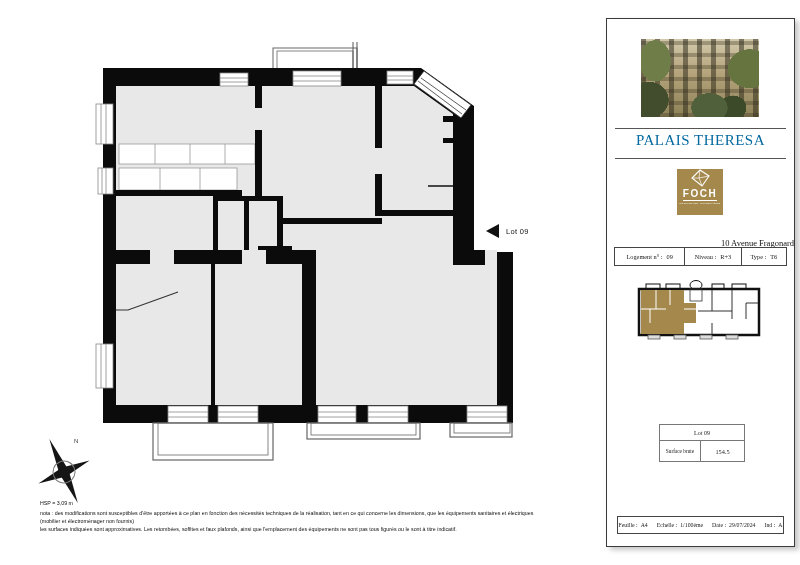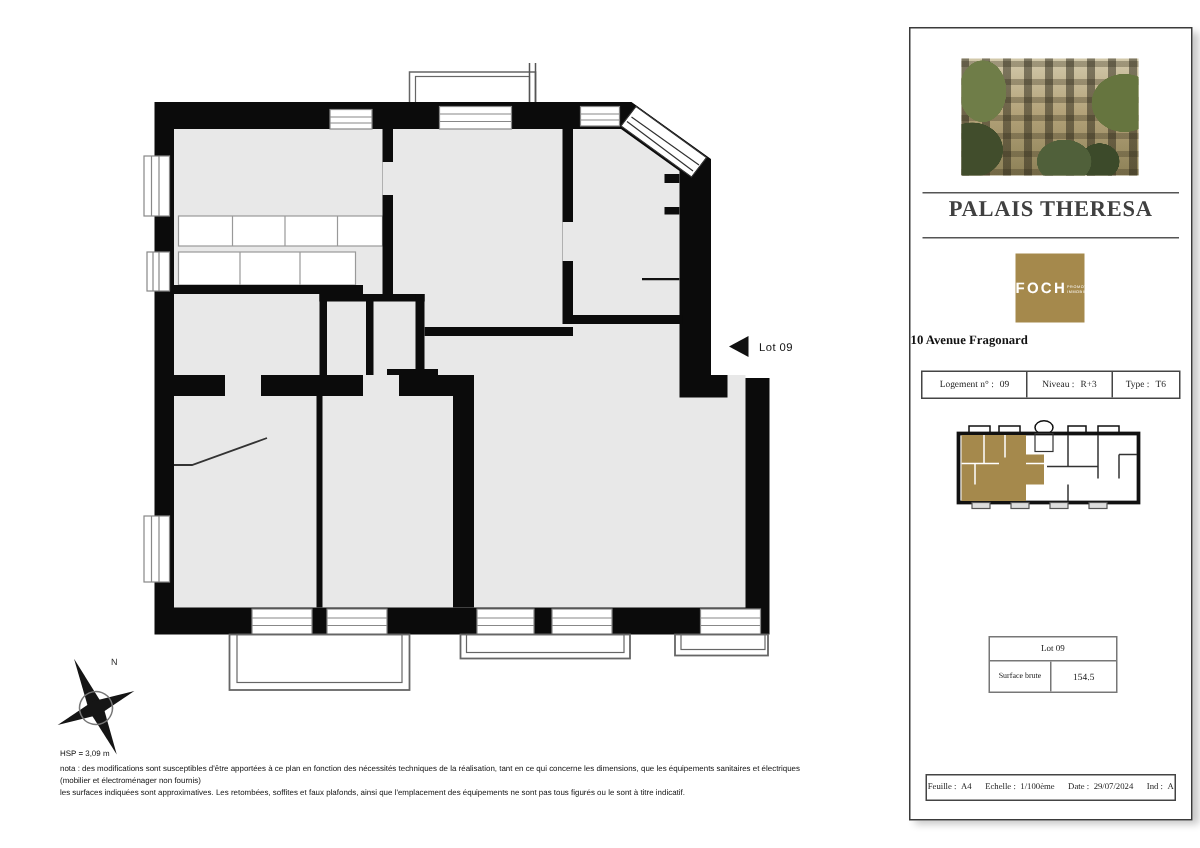--- a/index.html
+++ b/index.html
@@ -24,30 +24,30 @@
     background-image:
       radial-gradient(ellipse 26px 34px at 12% 28%, #6f7d48 0 60%, transparent 61%),
       radial-gradient(ellipse 34px 30px at 6% 78%, #414d2c 0 60%, transparent 61%),
       radial-gradient(ellipse 36px 32px at 92% 38%, #66753f 0 60%, transparent 61%),
       radial-gradient(ellipse 30px 24px at 58% 88%, #50603a 0 60%, transparent 61%),
       radial-gradient(ellipse 22px 20px at 78% 88%, #3c4a2a 0 60%, transparent 61%),
       repeating-linear-gradient(90deg, rgba(42,38,24,.50) 0 5px, transparent 5px 14px),
       repeating-linear-gradient(0deg, rgba(66,58,36,.35) 0 4px, transparent 4px 12px),
       linear-gradient(180deg,#d2c9ab 0%,#b4a37a 45%,#8d8157 100%);}
   .rule{position:absolute;left:8px;right:8px;border-top:1px solid #555;}
-  .title{position:absolute;left:0;right:0;top:113px;text-align:center;font-size:15px;font-weight:bold;
-         letter-spacing:.5px;color:#404040;}
+  .title{position:absolute;left:0;right:0;top:113px;text-align:center;font-size:15px;font-weight:normal;
+         letter-spacing:.5px;color:#0369a1;}
   .rule1{top:109px;} .rule2{top:139px;}
   .logo{position:absolute;left:70px;top:150px;width:46px;height:46px;background:var(--gold);
-        display:flex;flex-direction:row;align-items:center;}
+        display:flex;flex-direction:column;align-items:center;}
   .logo .nm{color:#fff;font-family:"Liberation Sans",sans-serif;font-weight:bold;font-size:10px;
             letter-spacing:1.5px;margin-top:1px;}
   .logo .sep{width:34px;border-top:.5px solid #fff;margin-top:1px;}
   .logo .tag{color:#fff;font-family:"Liberation Sans",sans-serif;font-size:2.5px;letter-spacing:.4px;margin-top:1px;}
-  .addr{position:absolute;left:0;right:0;top:202px;text-align:left;font-size:8.5px;font-weight:bold;
+  .addr{position:absolute;left:0;right:0;top:219px;text-align:right;font-size:8.5px;font-weight:normal;
         line-height:1.4;color:#111;}
   .info{position:absolute;left:7px;right:7px;top:228px;height:17px;border:1px solid #444;display:flex;}
   .info .cell{display:flex;align-items:center;justify-content:center;gap:4px;font-size:6.3px;color:#222;}
   .info .c1{flex:1.25;border-right:1px solid #444;}
   .info .c2{flex:1.0;border-right:1px solid #444;}
   .info .c3{flex:0.8;}
   #keyplan-svg{position:absolute;left:29px;top:260px;}
   .lot-table{position:absolute;left:52px;top:405px;width:84px;border:1px solid #777;font-size:6px;color:#222;}
   .lot-table .hd{height:15px;display:flex;align-items:center;justify-content:center;border-bottom:1px solid #777;}
   .lot-table .row{display:flex;height:20px;}

